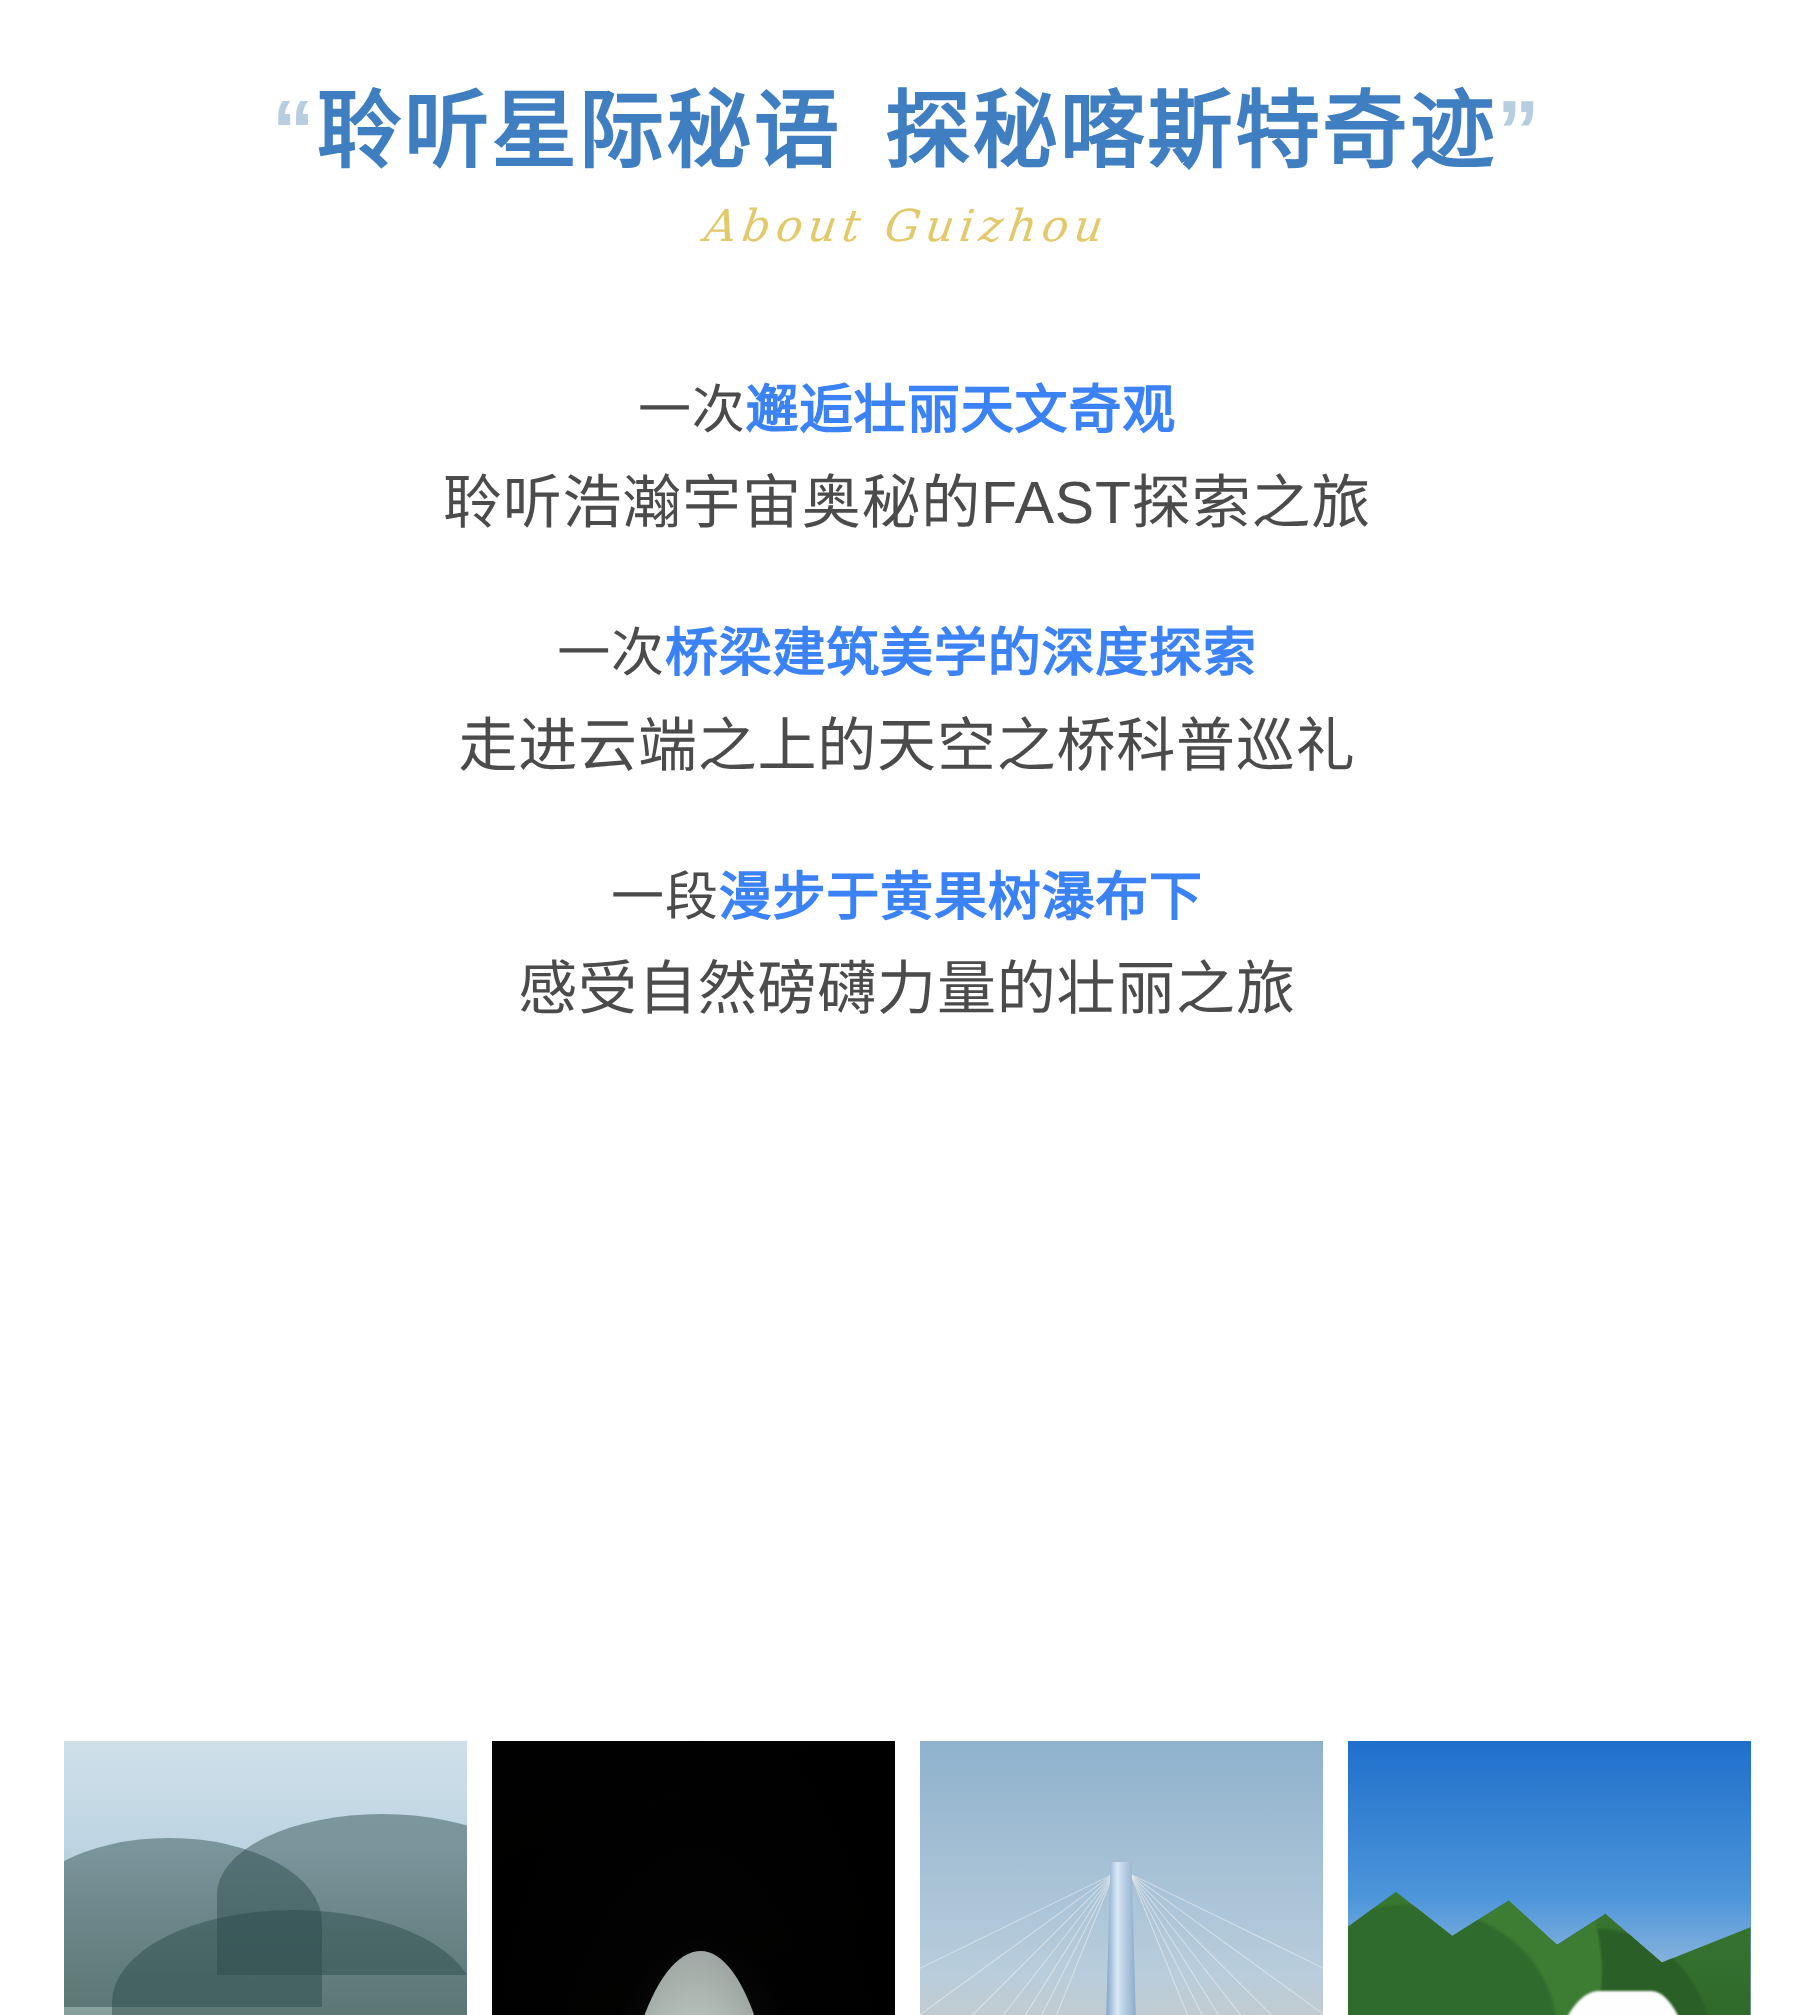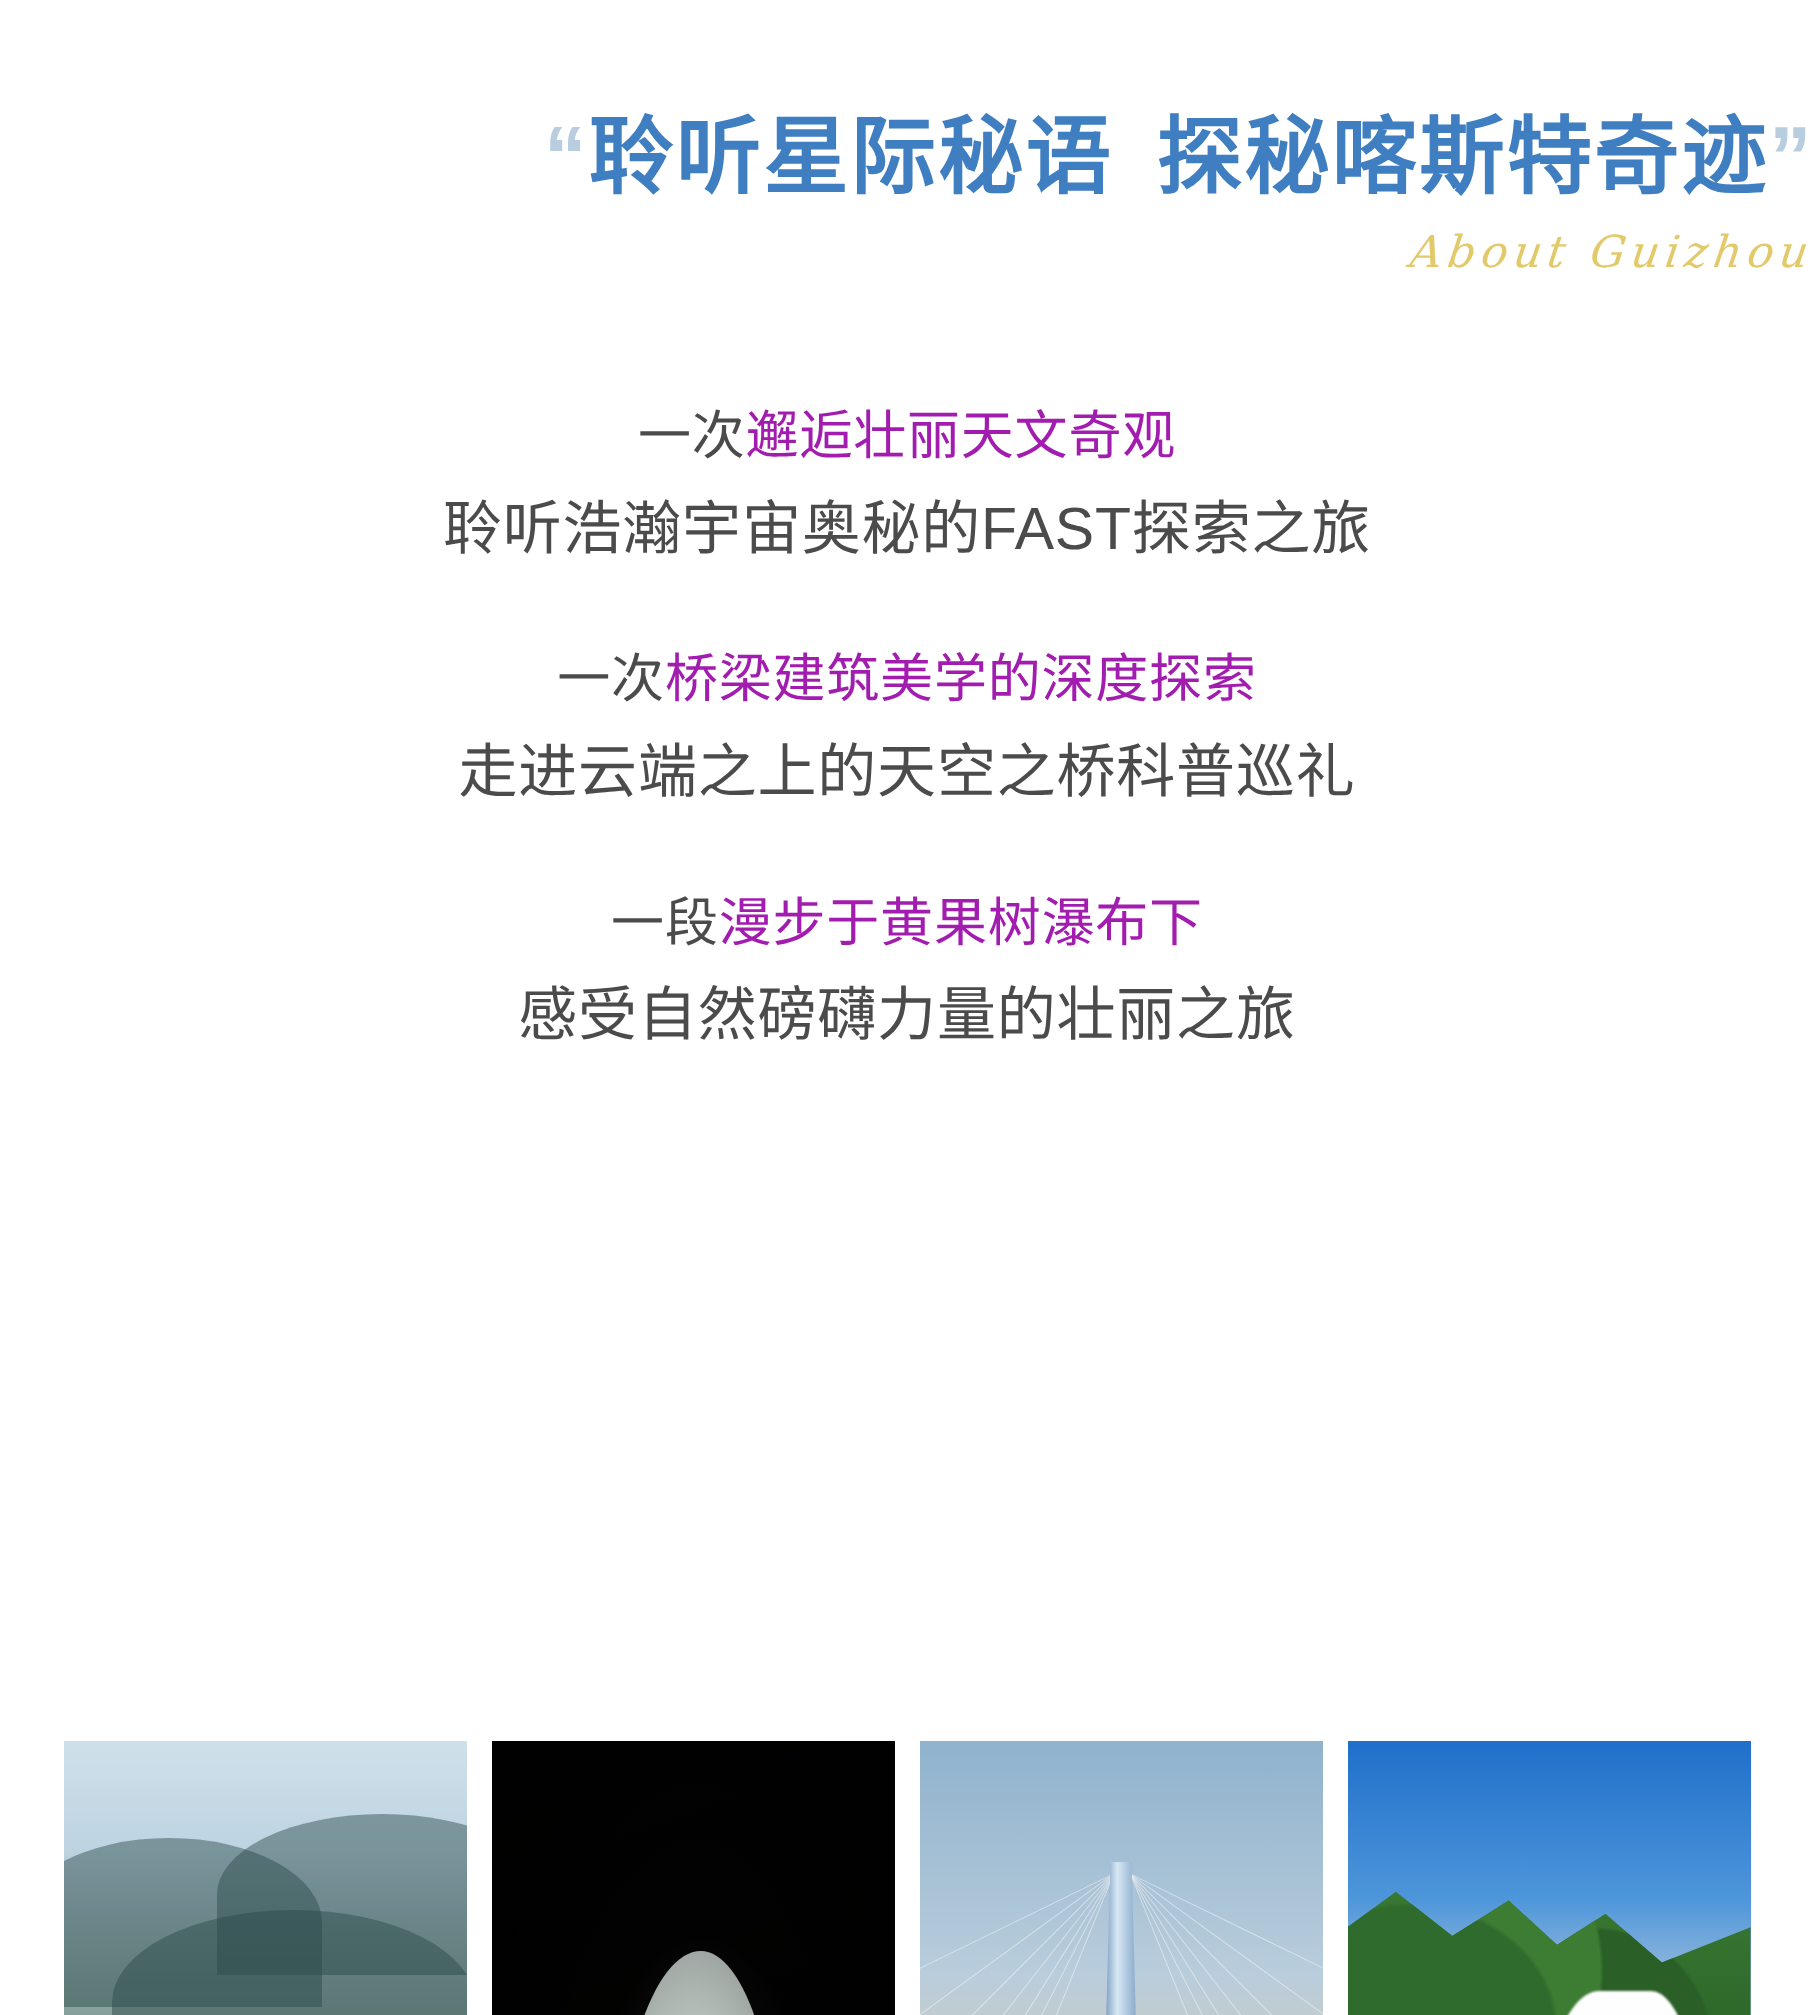--- a/index.html
+++ b/index.html
@@ -18,22 +18,22 @@
   .page {
     position: relative;
     width: 1814px;
     height: 2979px;
     background: #ffffff;
     box-sizing: border-box;
   }
 
   
   .header {
-    padding-top: 108px;
-    text-align: right;
+    padding-top: 82px;
+    text-align: center;
   }
   .main-title {
     font-size: 85px;
     font-weight: bold;
     letter-spacing: 2.4px;
     color: #3f7fc1;
     line-height: 1.15;
     white-space: nowrap;
   }
   .main-title .quote {
@@ -65,22 +65,22 @@
   .block:last-child {
     margin-bottom: 0;
   }
   .line1 {
     font-size: 53px;
     line-height: 1.45;
     color: #4b4b4b;
     letter-spacing: 0.8px;
   }
   .line1 .accent {
-    color: #a21caf;
-    font-weight: normal;
+    color: #3b82f6;
+    font-weight: bold;
     margin-top: 19px;
   }
   .line2 {
     margin-top: 12px;
     font-size: 59px;
     line-height: 1.45;
     color: #4b4b4b;
     letter-spacing: 0.8px;
   }
 

